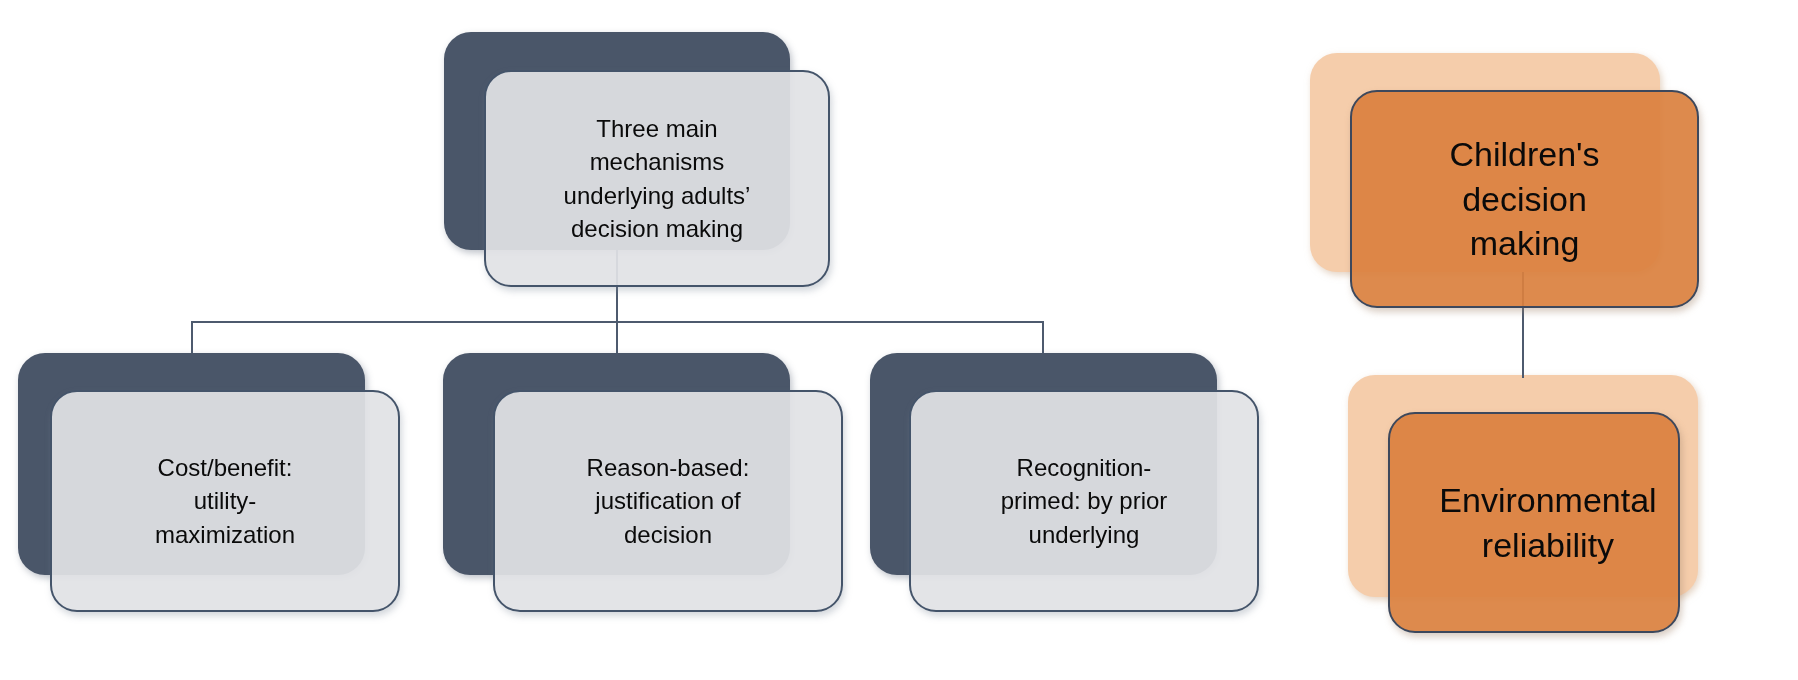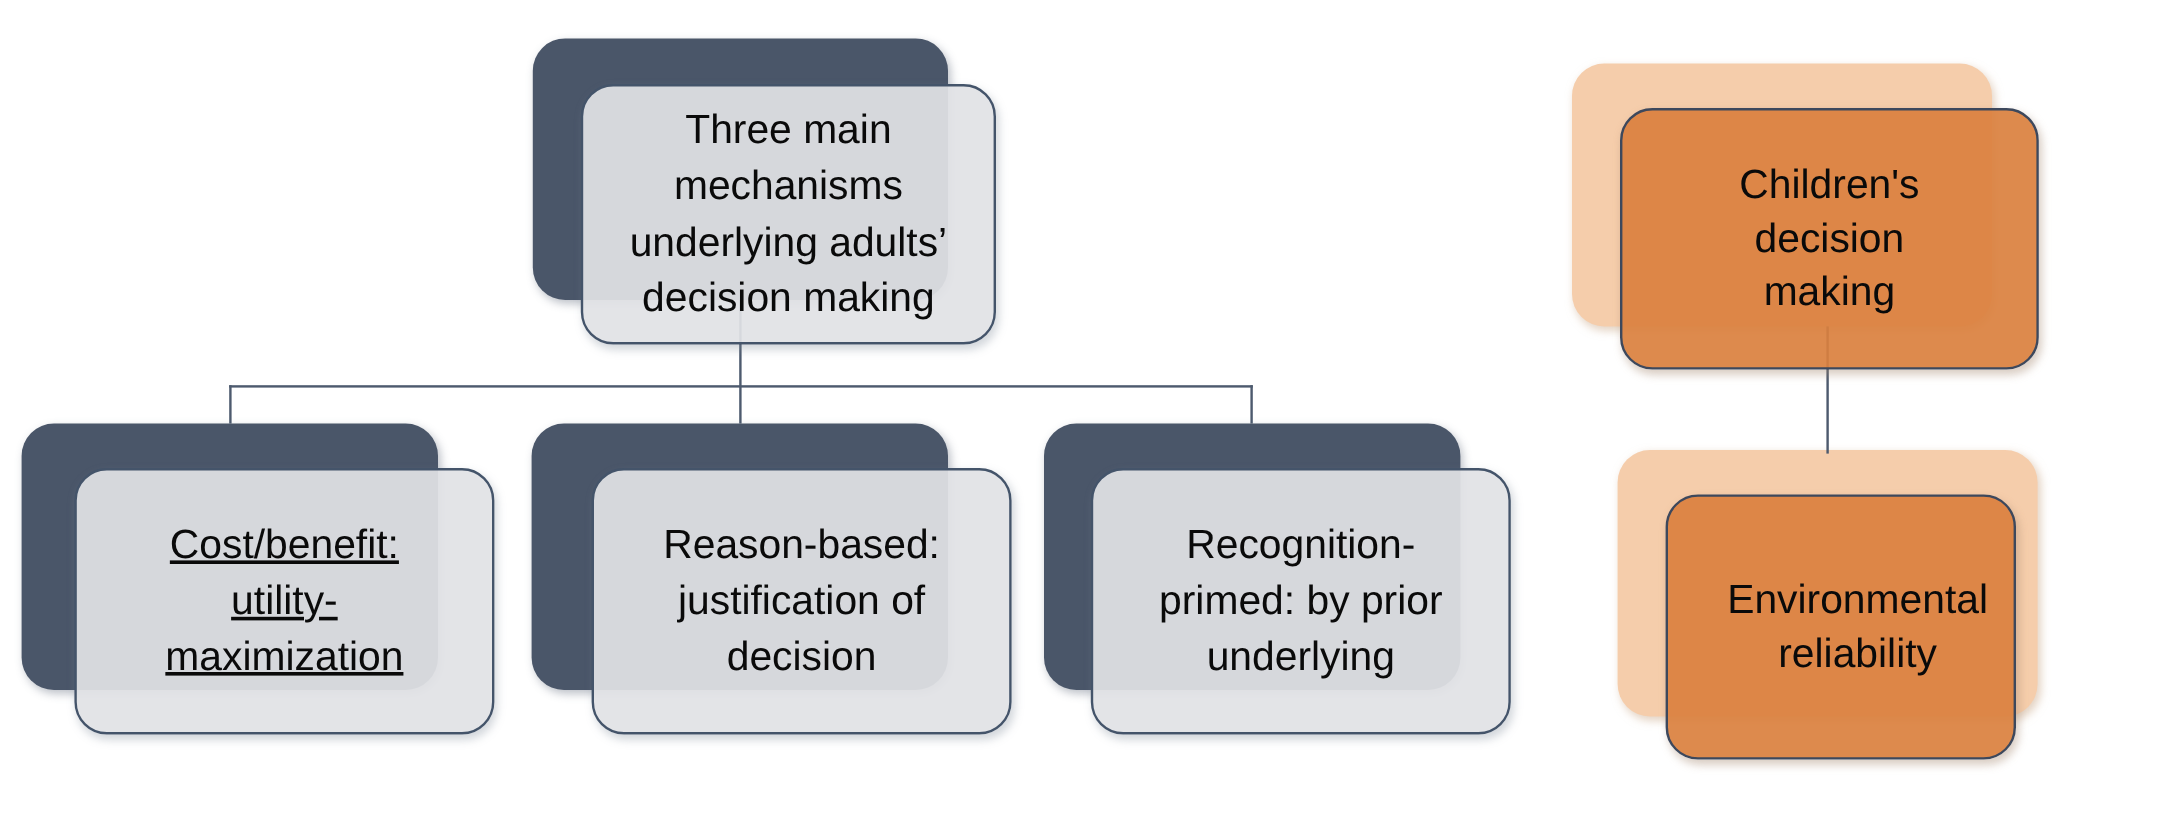--- a/index.html
+++ b/index.html
@@ -52,21 +52,21 @@
   .face.orange {
     background: rgba(218,128,62,0.92);
     border: 2px solid var(--border_dark, #3D485C);
     box-shadow: 2px 4px 7px rgba(160,130,105,0.4);
   }
   .label {
     white-space: pre-line;
     display: block;
     padding: 0 8px;
   }
-  .label.sm { font-size: 34px; line-height: 1.38; }
+  .label.sm { font-size: 24px; line-height: 1.38; }
   .label.lg { font-size: 34px; line-height: 1.32; }
 </style>
 </head>
 <body>
 
 <div class="canvas">
 
   <div class="connector" style="left:616px; top:250px; width:2px; height:103px;"></div>
   <div class="connector" style="left:191px; top:321px; width:853px; height:2px;"></div>
   <div class="connector" style="left:191px; top:321px; width:2px; height:32px;"></div>
@@ -79,21 +79,21 @@
     <div class="face gray" style="left:40px; top:38px; width:346px; height:217px;">
       <span class="label sm">Three main
 mechanisms
 underlying adults’
 decision making</span>
     </div>
   </div>
 
   <div class="group" style="left:18px; top:353px; width:395px; height:265px;">
     <div class="shadow navy" style="left:0; top:0; width:347px; height:222px;"></div>
-    <div class="face gray" style="left:44px; top:37px; width:350px; height:222px;text-decoration:underline;">
+    <div class="face gray" style="left:32px; top:37px; width:350px; height:222px;">
       <span class="label sm">Cost/benefit:
 utility-
 maximization</span>
     </div>
   </div>
 
   <div class="group" style="left:443px; top:353px; width:395px; height:265px;">
     <div class="shadow navy" style="left:0; top:0; width:347px; height:222px;"></div>
     <div class="face gray" style="left:50px; top:37px; width:350px; height:222px;">
       <span class="label sm">Reason-based:

